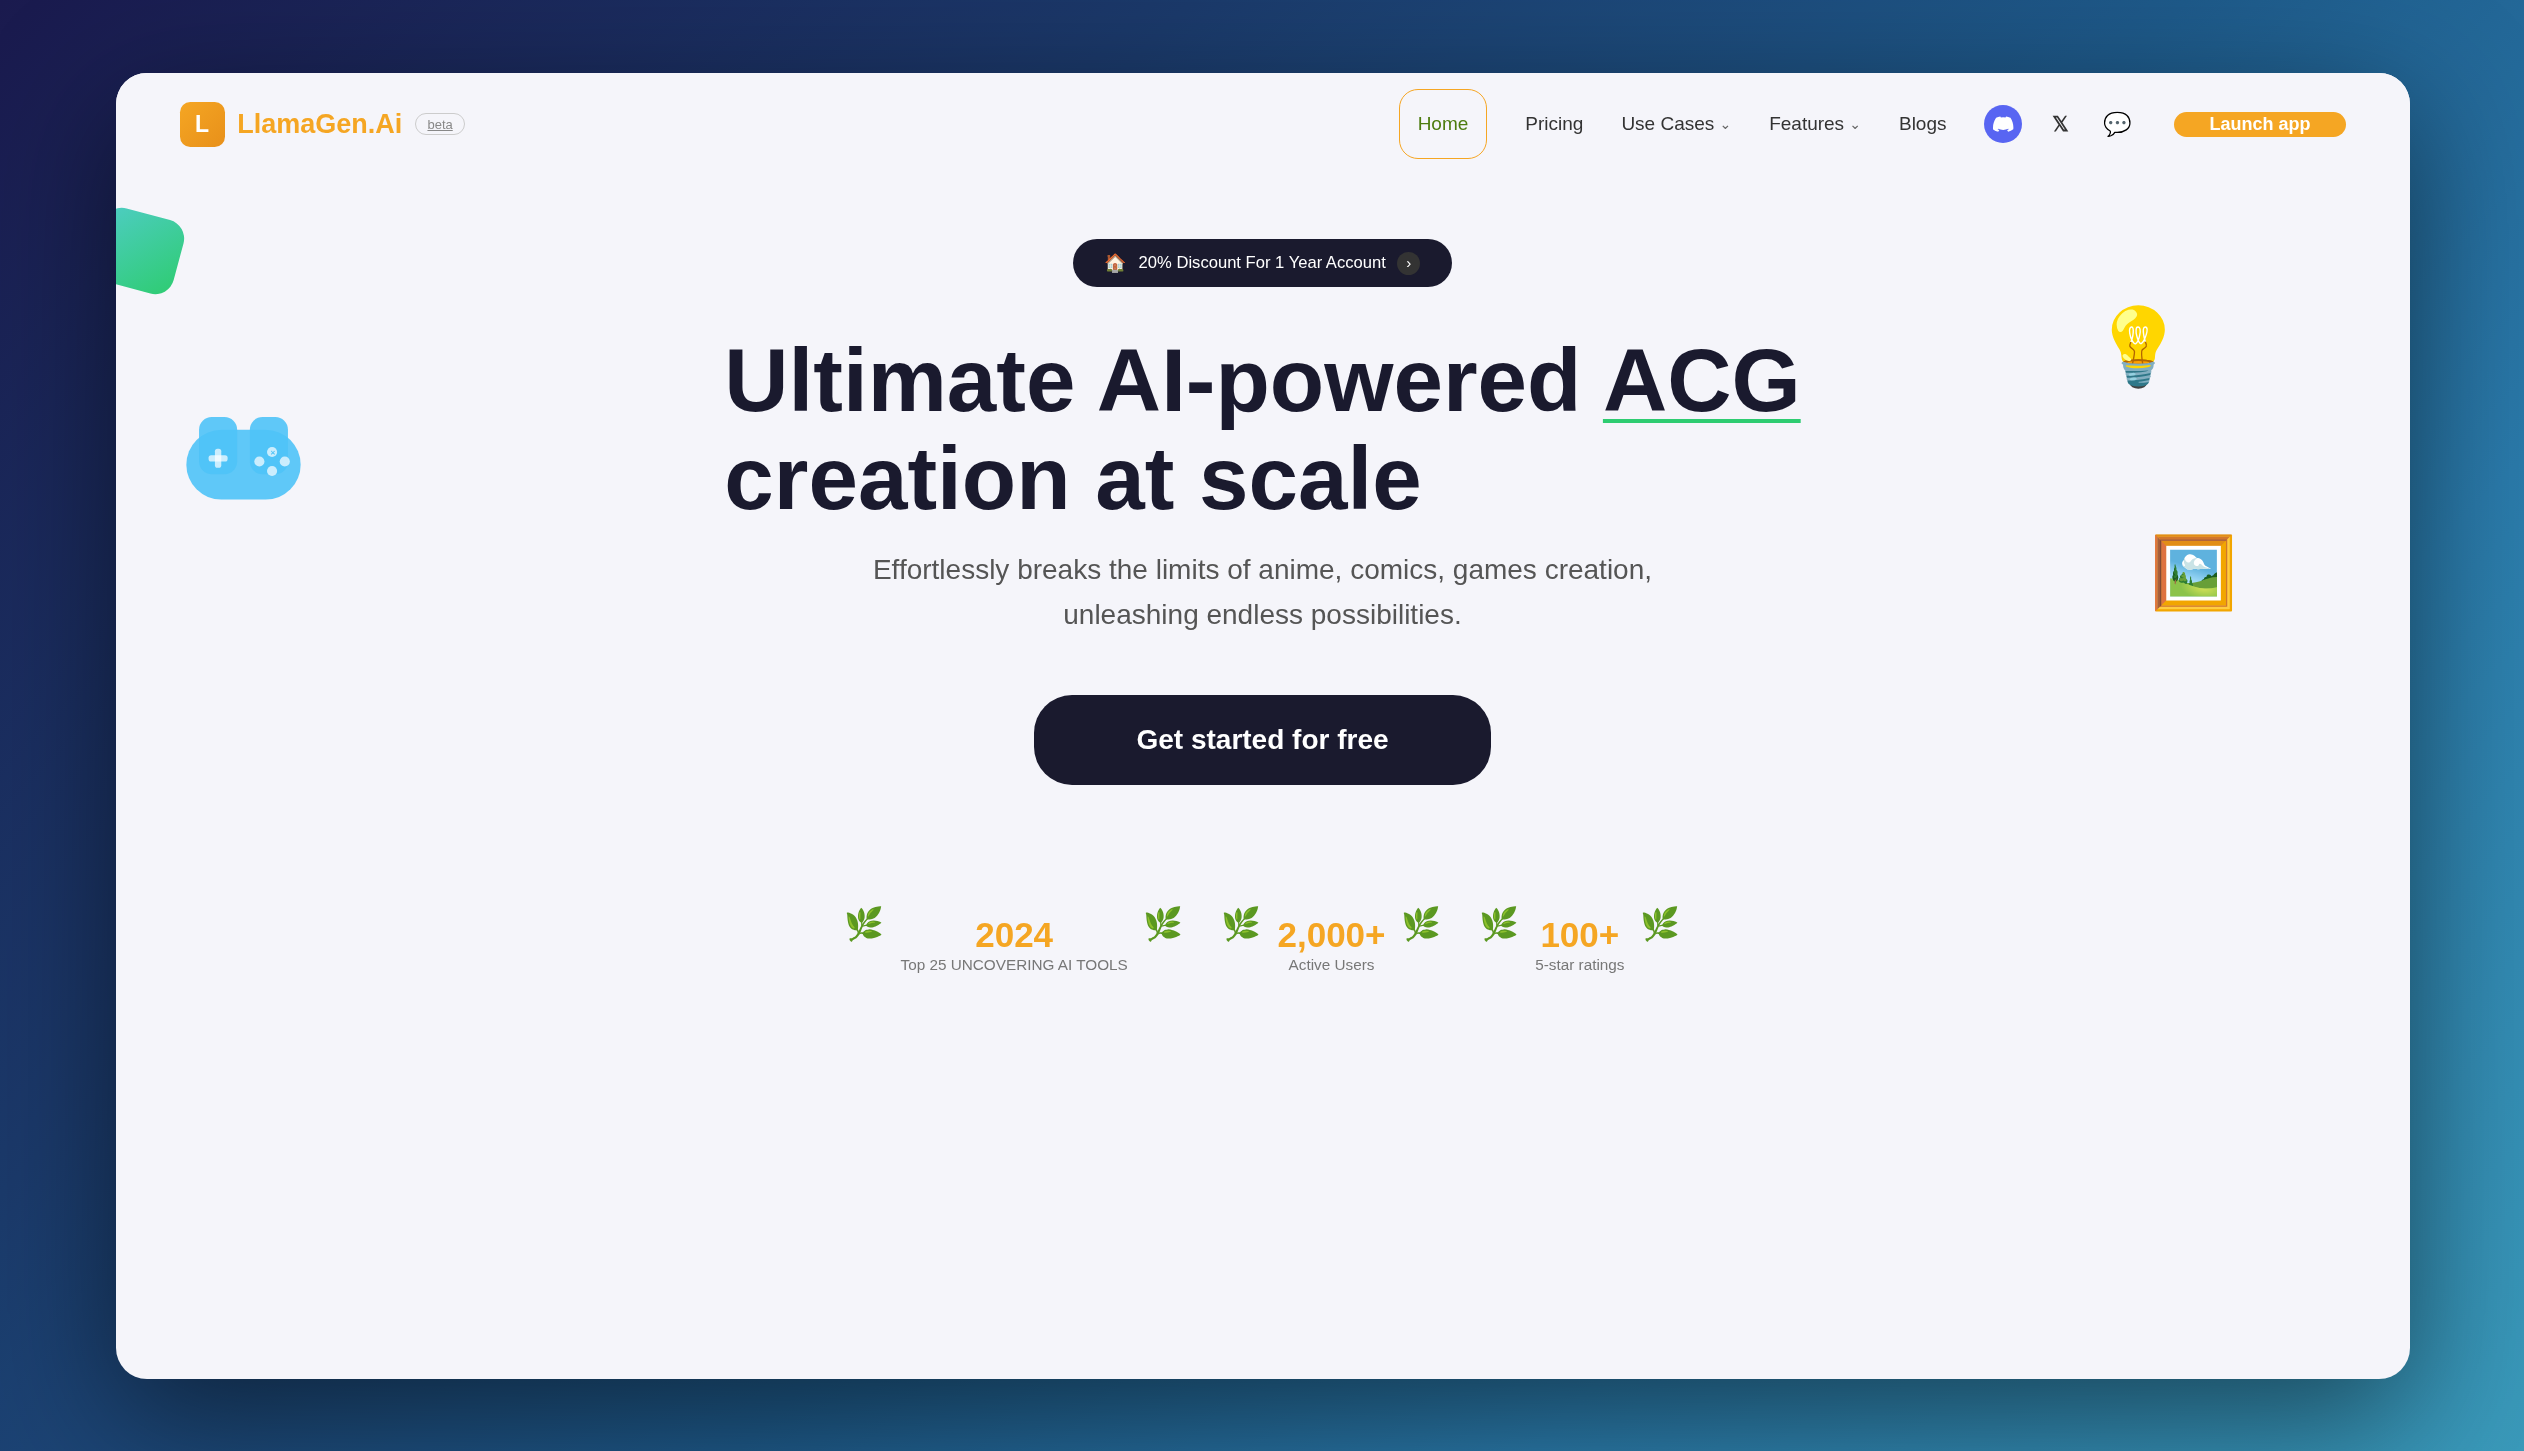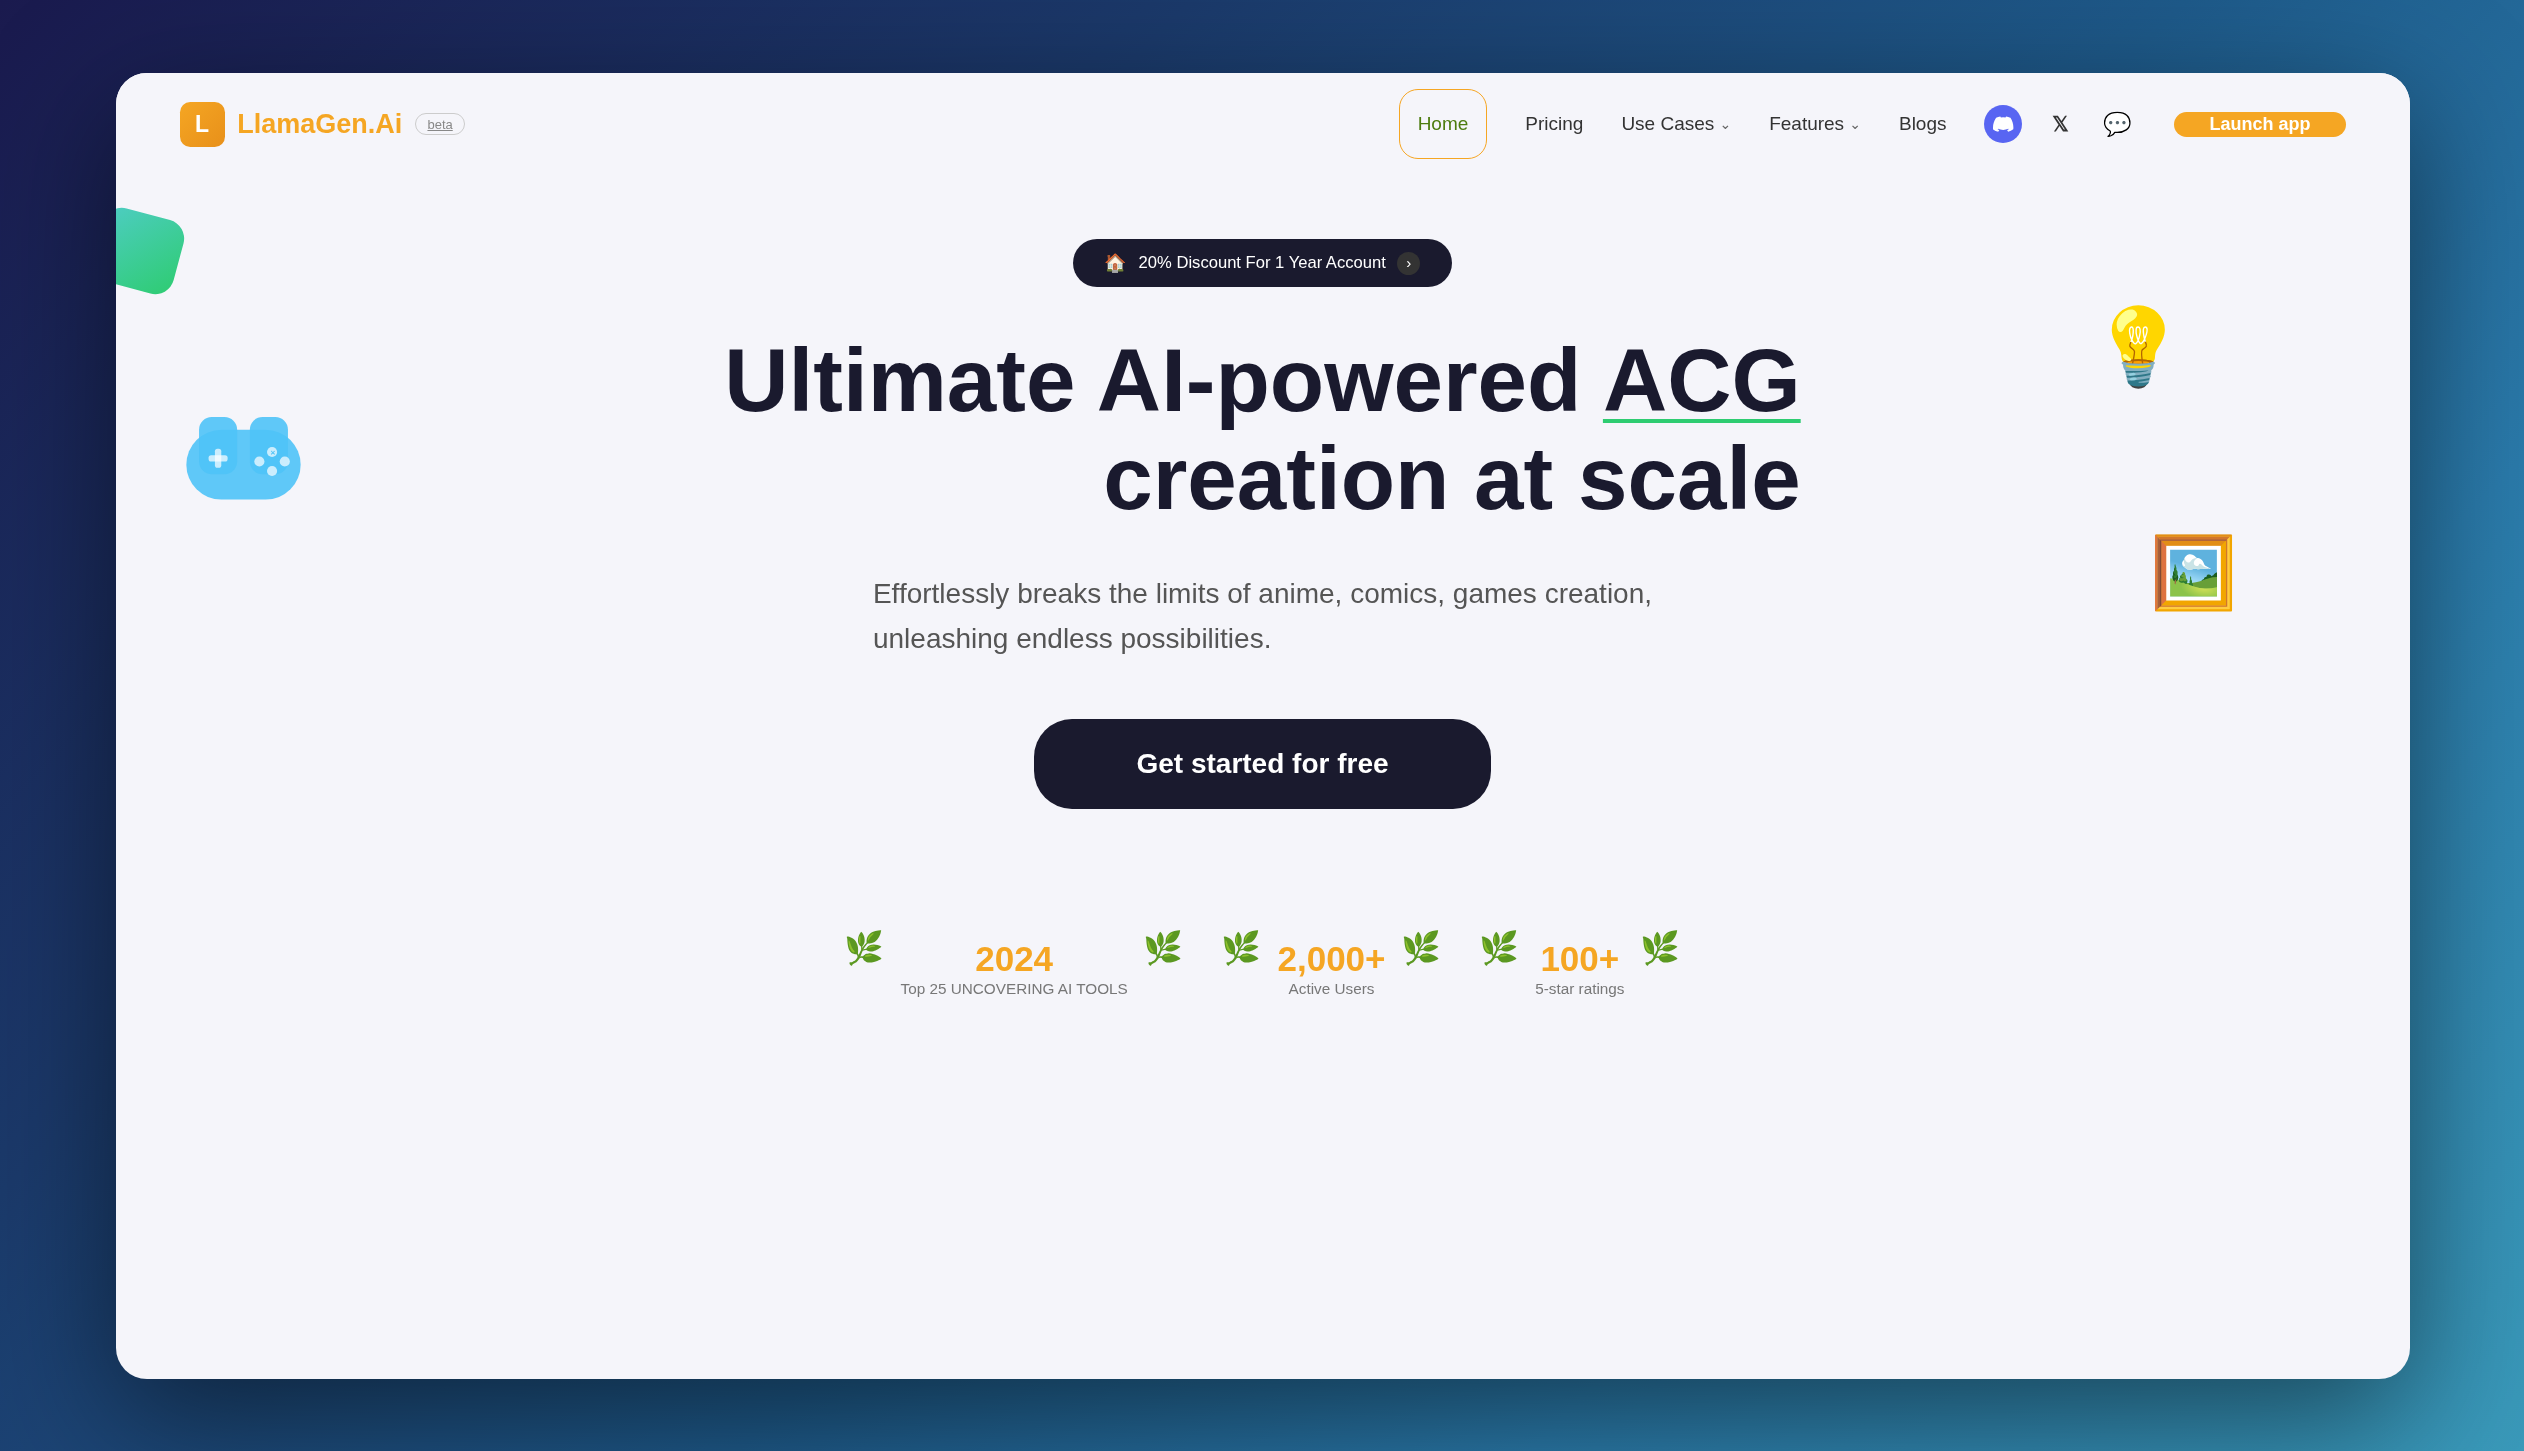--- a/index.html
+++ b/index.html
@@ -192,37 +192,38 @@
       display: flex;
       align-items: center;
       justify-content: center;
     }
 
     
     .headline {
       font-size: 89px;
       font-weight: 900;
       color: #1a1a2e;
-      text-align: right;
+      text-align: left;
       line-height: 1.1;
       max-width: 1402px;
-      margin-bottom: 44px;
+      margin-bottom: 20px;
     }
 
     .headline .acg {
       color: #1a1a2e;
       text-decoration: underline;
       text-decoration-color: #2ecc71;
       text-underline-offset: 7.6px;
       text-decoration-thickness: 3.8px;
     }
 
     .subheadline {
       font-size: 28px;
       color: #555;
+      text-align: center;
       max-width: 1020px;
       line-height: 1.6;
       margin-bottom: 57px;
     }
 
     
     .cta-btn {
       background: #1a1a2e;
       color: white;
       border: none;

